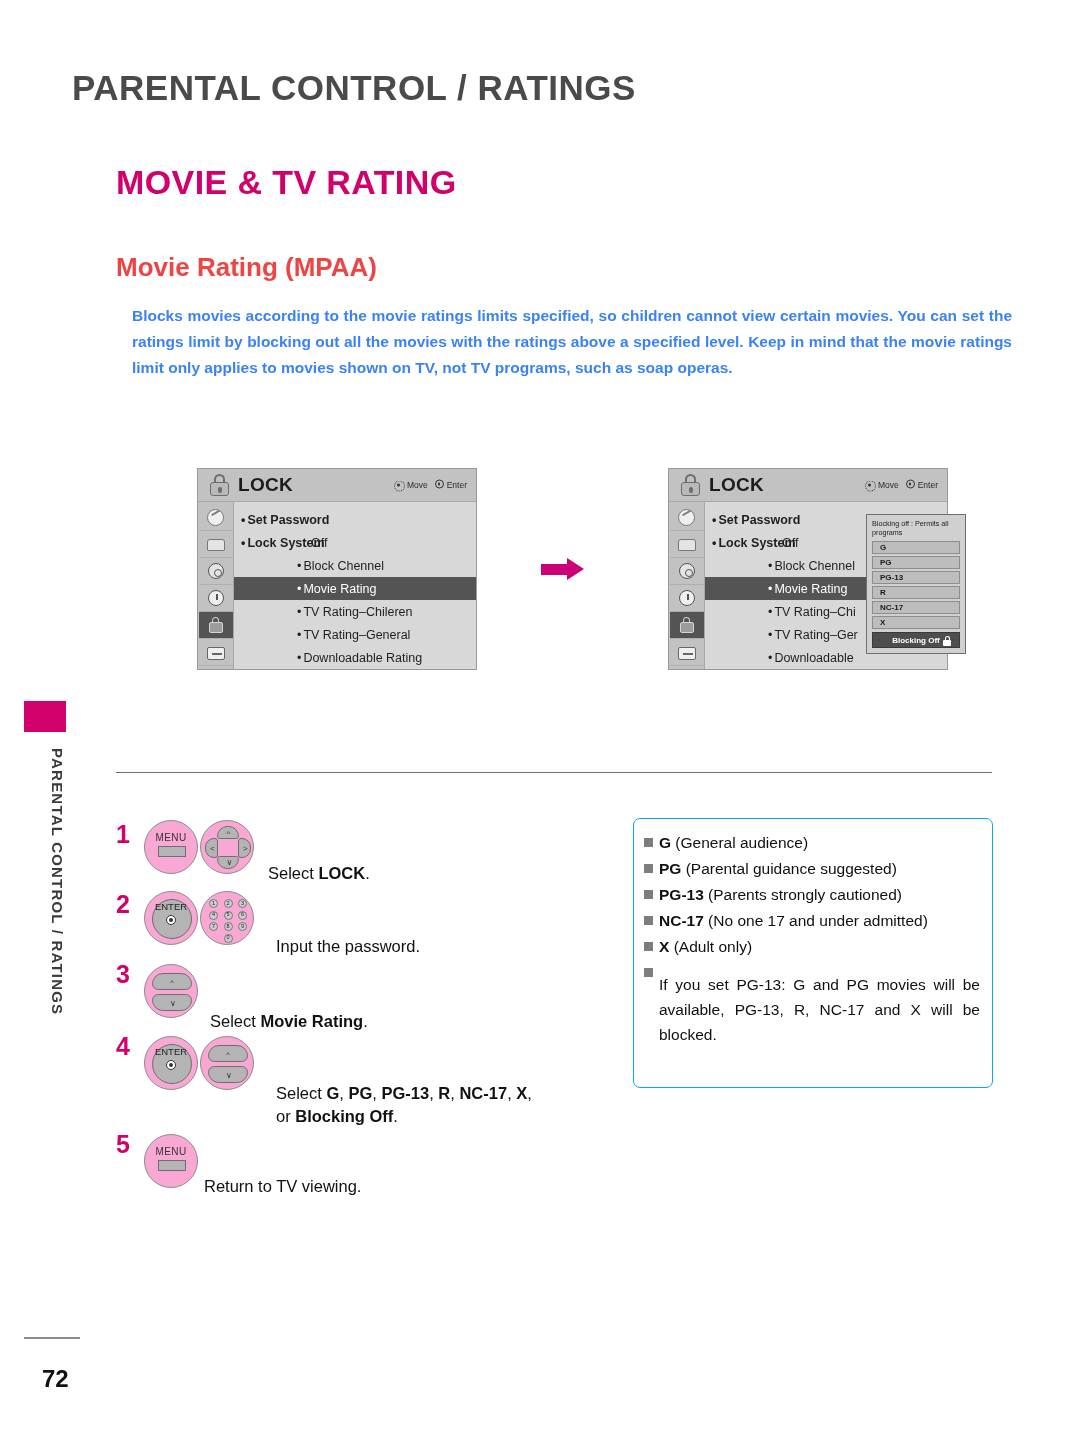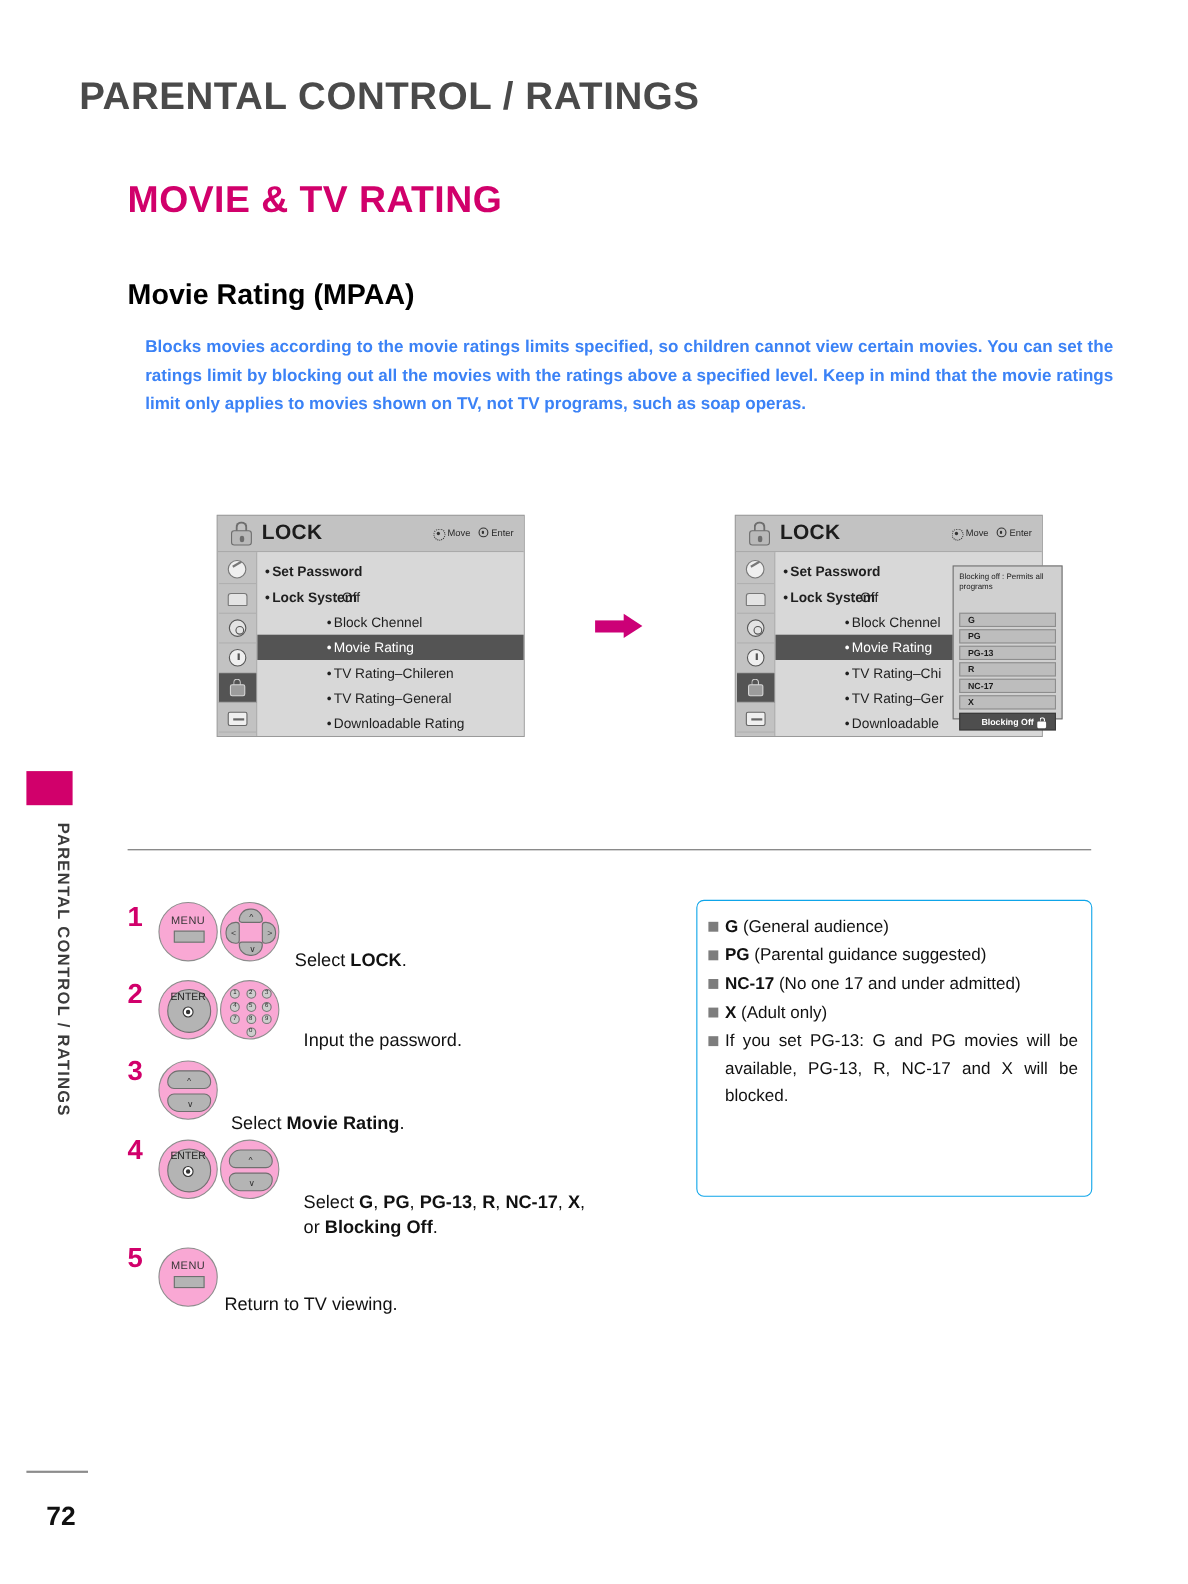--- a/index.html
+++ b/index.html
@@ -32,21 +32,21 @@
     letter-spacing: 0.4px;
     color: #d1006b;
   }
 
   .h2-pink {
     position: absolute;
     left: 116px;
     top: 252px;
     font-size: 26px;
     font-weight: bold;
-    color: #000000;
+    color: #ef4444;
   }
 
   .intro {
     position: absolute;
     left: 132px;
     top: 303px;
     width: 880px;
     font-size: 15.5px;
     font-weight: bold;
     line-height: 26px;
@@ -242,21 +242,21 @@
     width: 100px; height: 140px;
     background: #d0d0d0;
     border: 1px solid #6f6f6f;
     padding: 4px 5px 5px 5px;
     z-index: 5;
   }
   .popup-hdr {
     font-size: 7.2px;
     line-height: 9px;
     color: #1c1c1c;
-    margin-bottom: 20px;
+    margin-bottom: 4px;
     font-weight: normal;
   }
   .popup-item {
     height: 13px;
     background: #bdbdbd;
     border: 1px solid #8d8d8d;
     margin-bottom: 2px;
     font-size: 8px;
     font-weight: bold;
     color: #1a1a1a;
@@ -397,21 +397,21 @@
     margin-bottom: 1px;
   }
   .note-bullet {
     width: 9px; height: 9px;
     background: #7d7d7d;
     margin-top: 8px; margin-right: 6px;
     flex: 0 0 auto;
   }
   .note-txt { flex: 1; }
   .note-txt b { font-weight: bold; }
-  .note-line.justified .note-txt { text-align: justify; }
+  .note-line.justified .note-txt { text-align: justify; margin-top: 12px; }
 
   
   .footer-rule {
     position: absolute; left: 24px; top: 1337px;
     width: 56px; height: 2px; background: #8c8c8c;
   }
   .page-num {
     position: absolute; left: 42px; top: 1365px;
     font-size: 24px; font-weight: bold; color: #111;
   }
@@ -710,20 +710,24 @@
     <div class="note-line">
       <span class="note-bullet"></span>
       <span class="note-txt"><b>G</b> (General audience)</span>
     </div>
     <div class="note-line">
       <span class="note-bullet"></span>
       <span class="note-txt"><b>PG</b> (Parental guidance suggested)</span>
     </div>
     <div class="note-line">
       <span class="note-bullet"></span>
+      <span class="note-txt"><b>PG-13</b> (Parents strongly cautioned)</span>
+    </div>
+    <div class="note-line">
+      <span class="note-bullet"></span>
       <span class="note-txt"><b>NC-17</b> (No one 17 and under admitted)</span>
     </div>
     <div class="note-line">
       <span class="note-bullet"></span>
       <span class="note-txt"><b>X</b> (Adult only)</span>
     </div>
     <div class="note-line justified">
       <span class="note-bullet"></span>
       <span class="note-txt">If you set PG-13: G and PG movies will be available, PG-13, R, NC-17 and X will be blocked.</span>
     </div>

